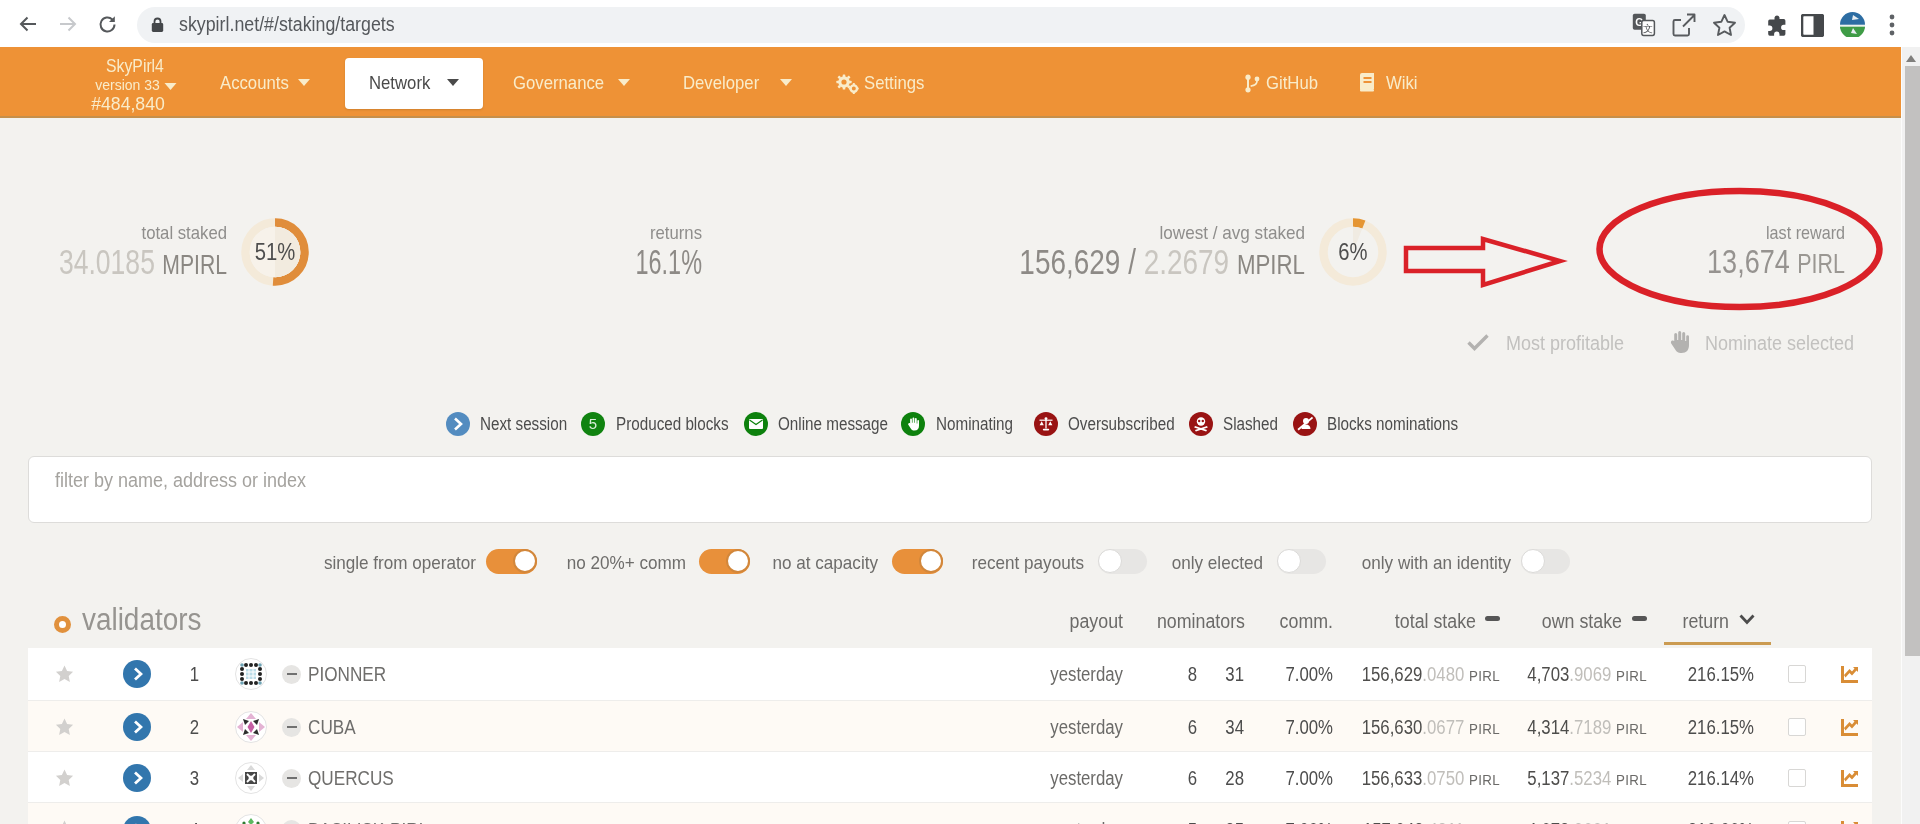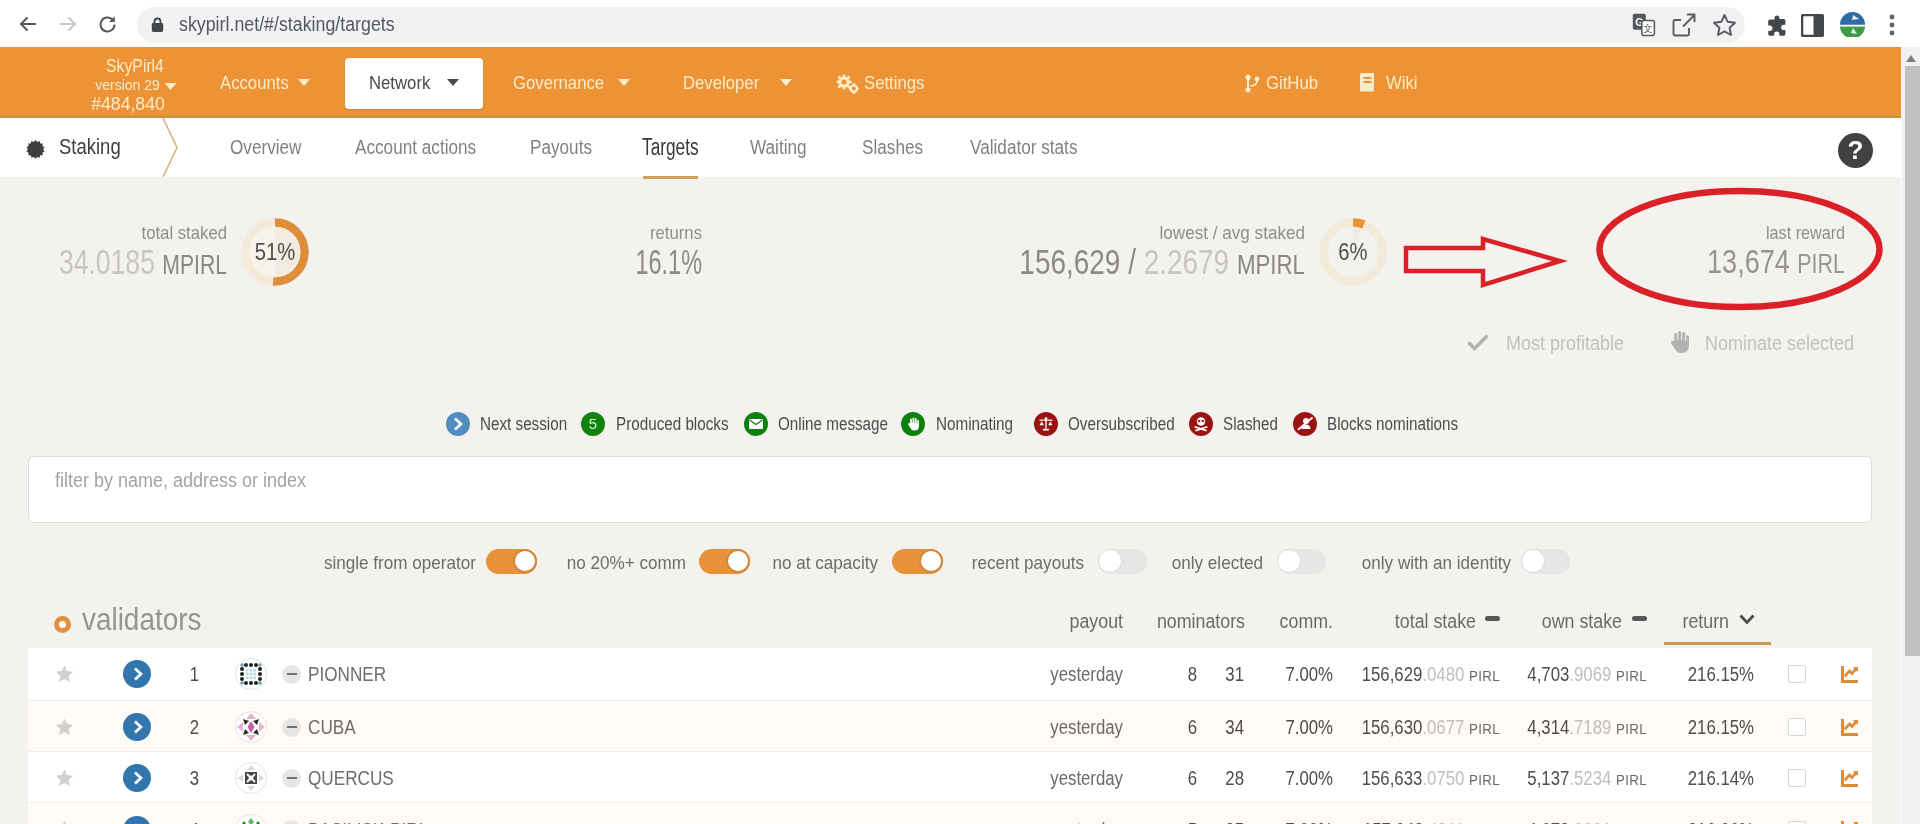--- a/index.html
+++ b/index.html
@@ -70,21 +70,21 @@
   <svg class="abs" style="left:1888px;top:14px" width="8" height="22" viewBox="0 0 8 22" fill="#5f6266">
       <circle cx="4" cy="3" r="2.4"></circle>
       <circle cx="4" cy="11" r="2.4"></circle>
       <circle cx="4" cy="19" r="2.4"></circle>
     </svg>
 </div>
 <div id="page">
   <div id="header">
     <div class="abs" style="left:0;top:69px;width:1901px;height:2px;background:#c68f4a"></div>
     <div class="abs" style="left:85px;top:10px;width:100px;text-align:center;font-size:17.5px;line-height:19px;transform:scaleX(0.9);transform-origin:50% 50%">SkyPirl4</div>
-    <div class="abs" style="left:85px;top:30px;width:85px;text-align:center;font-size:14px;line-height:16px">version 29</div>
+    <div class="abs" style="left:85px;top:30px;width:85px;text-align:center;font-size:14px;line-height:16px">version 33</div>
     <svg class="abs" style="left:163px;top:35px" width="15" height="9" viewBox="0 0 15 9">
         <path d="M1.5 1 h12 L7.5 8z" fill="#f9ecca"></path>
       </svg>
     <div class="abs" style="left:78px;top:46.5px;width:100px;text-align:center;font-size:19px;line-height:19px;transform:scaleX(0.93);transform-origin:50% 50%">#484,840</div>
     <div class="navitem" style="left:220px">Accounts</div>
     <svg class="abs" style="left:297px;top:31px" width="14" height="9" viewBox="0 0 14 9">
         <path d="M1 1 h12 L7 8z" fill="#f9ecca"></path>
       </svg>
     <div class="abs" style="left:345px;top:11px;width:138px;height:51px;background:#fff;border-radius:4px;box-shadow:0 1px 2px rgba(120,80,20,0.25)"></div>
     <div class="abs" style="left:369px;top:0;height:71px;line-height:71px;font-size:19px;color:#4a4a4a;transform:scaleX(0.88);transform-origin:0 50%">Network</div>
@@ -126,38 +126,20 @@
         <path d="M11.2 6.5 h1.6 c0 4-2 5.5-7 6.5 l-0.3-1.8 c4-0.8 5.7-1.7 5.7-4.7z"></path>
       </svg>
     <div class="navitem" style="left:1266px">GitHub</div>
     <svg class="abs" style="left:1358px;top:26px" width="18" height="20" viewBox="0 0 18 20" fill="#f9ecca">
         <path d="M2 2 a2 2 0 0 1 2-2 h12 v16 H4 a2 2 0 0 0 -2 2z"></path>
         <rect x="2" y="16" width="14" height="2.4" rx="1"></rect>
         <rect x="5.5" y="4" width="8" height="2" fill="#ee9236"></rect>
         <rect x="5.5" y="8" width="8" height="2" fill="#ee9236"></rect>
       </svg>
     <div class="navitem" style="left:1386px">Wiki</div>
-  </div>
-  <div id="tabbar">
-    <svg class="abs" style="left:26px;top:22px" width="19" height="19" viewBox="0 0 19 19">
-        <path fill="#3e3e3e" d="M9.5 0 l1.7 1.9 2.4-0.9 0.7 2.5 2.5 0.1 -0.4 2.5 2.2 1.2 -1.5 2.1 1.5 2.1 -2.2 1.2 0.4 2.5 -2.5 0.1 -0.7 2.5 -2.4-0.9 -1.7 1.9 -1.7-1.9 -2.4 0.9 -0.7-2.5 -2.5-0.1 0.4-2.5 -2.2-1.2 1.5-2.1 -1.5-2.1 2.2-1.2 -0.4-2.5 2.5-0.1 0.7-2.5 2.4 0.9z"></path>
-      </svg>
-    <div class="abs" style="left:59px;top:0;height:59px;line-height:59px;font-size:21.5px;color:#3e3e3e;transform:scaleX(0.86);transform-origin:0 50%">Staking</div>
-    <svg class="abs" style="left:160px;top:0" width="20" height="59" viewBox="0 0 20 59" fill="none" stroke="#dcae80" stroke-width="1.6">
-        <path d="M3 0 L17 29.5 L3 59"></path>
-      </svg>
-    <div class="tab" style="left:230px">Overview</div>
-    <div class="tab" style="left:355px">Account actions</div>
-    <div class="tab" style="left:530px">Payouts</div>
-    <div class="tab" style="left:642px;color:#3a3a3a;font-size:23px;transform:scaleX(0.75);transform-origin:0 50%">Targets</div>
-    <div class="abs" style="left:642.5px;top:58px;width:55px;height:3.2px;background:#c9a35c"></div>
-    <div class="tab" style="left:750px">Waiting</div>
-    <div class="tab" style="left:862px">Slashes</div>
-    <div class="tab" style="left:970px">Validator stats</div>
-    <div class="abs" style="left:1838px;top:15px;width:35px;height:35px;border-radius:50%;background:#414141;color:#fff;text-align:center;line-height:34px;font-size:26px;font-weight:bold">?</div>
   </div>
 
   <div class="abs lbl" style="left:0;top:175px;width:227px;text-align:right">total staked</div>
   <div class="abs" style="left:0;top:196px;width:227px;text-align:right;font-size:34.5px;color:#c9c6c0;white-space:nowrap;transform:scaleX(0.77);transform-origin:100% 50%">34.0185 <span style="font-size:27.5px;color:#8a8782">MPIRL</span></div>
   <svg class="abs" style="left:241px;top:171px" width="68" height="68" viewBox="0 0 68 68">
     <circle cx="34" cy="34" r="29.5" fill="none" stroke="#f4ead9" stroke-width="8.5"></circle>
     <circle cx="34" cy="34" r="29.5" fill="none" stroke="#e08d3b" stroke-width="8.5" stroke-dasharray="94.5 90.8" transform="rotate(-90 34 34)"></circle>
     <circle cx="34" cy="34" r="25.3" fill="#f7f2ea"></circle>
     <path d="M34 34 L34 8.7 A25.3 25.3 0 0 1 34 59.3 z" fill="#f2ebdf"></path>
     <text x="34" y="42" text-anchor="middle" font-size="23" fill="#4e4e4e" transform="scale(0.88 1)" transform-origin="34 34">51%</text>

